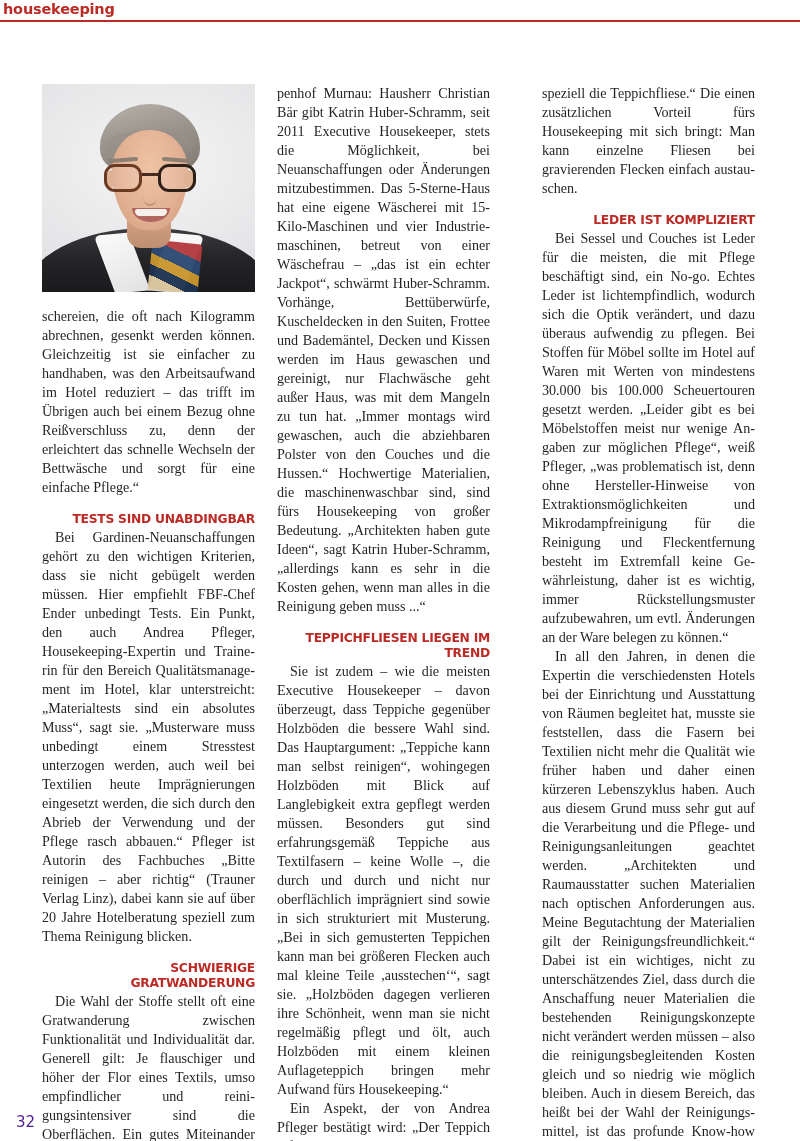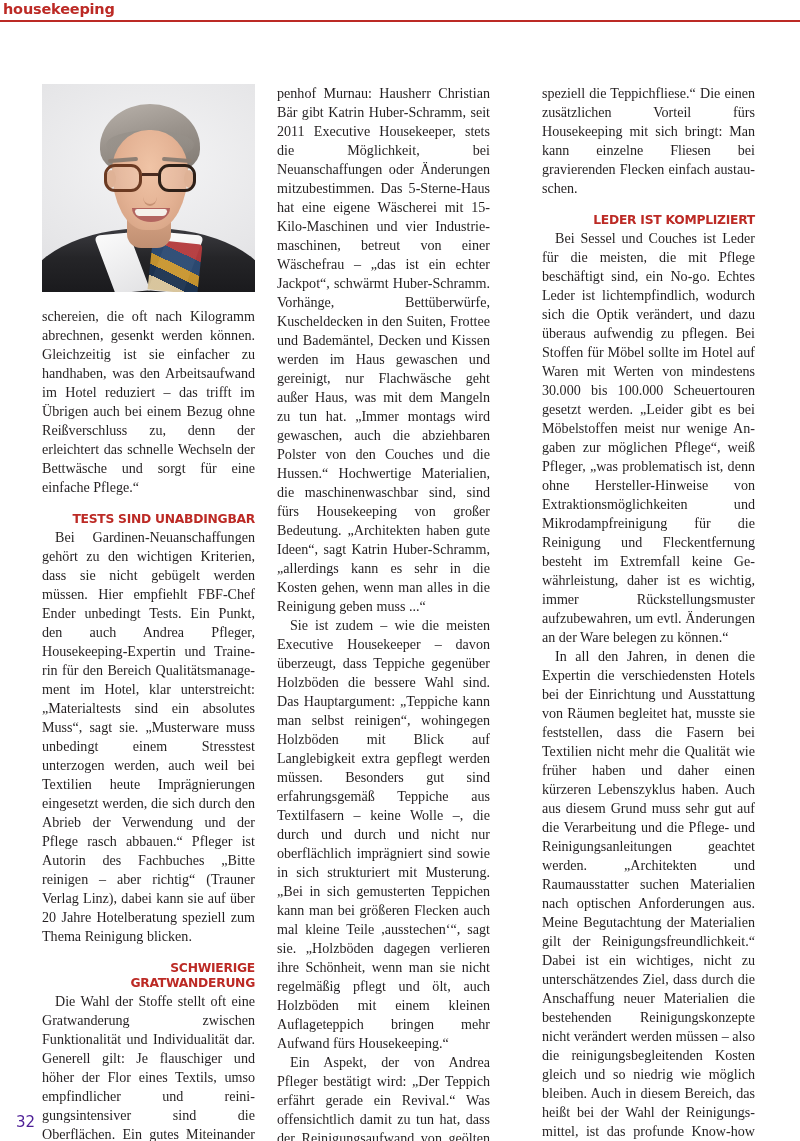--- a/index.html
+++ b/index.html
@@ -287,20 +287,21 @@
   <p class="body indent">Bei Gardinen-Neuanschaffungen ge­hört zu den wichtigen Kriterien, dass sie nicht gebügelt werden müssen. Hier empfiehlt FBF-Chef Ender unbedingt Tests. Ein Punkt, den auch Andrea Pfle­ger, Housekeeping-Expertin und Traine­rin für den Bereich Qualitätsmanage­ment im Hotel, klar unterstreicht: „Ma­terialtests sind ein absolutes Muss“, sagt sie. „Musterware muss unbedingt einem Stresstest unterzogen werden, auch weil bei Textilien heute Imprägnierungen eingesetzt werden, die sich durch den Abrieb der Verwendung und der Pflege rasch abbauen.“ Pfleger ist Autorin des Fachbuches „Bitte reinigen – aber rich­tig“ (Trauner Verlag Linz), dabei kann sie auf über 20 Jahre Hotelberatung spe­ziell zum Thema Reinigung blicken.</p>
 
   <h2 class="section-head">SCHWIERIGE GRATWANDERUNG</h2>
 
   <p class="body indent">Die Wahl der Stoffe stellt oft eine Grat­wanderung zwischen Funktionalität und Individualität dar. Generell gilt: Je flauschiger und höher der Flor eines Textils, umso empfindlicher und reini­gungsintensiver sind die Oberflächen. Ein gutes Miteinander zwischen Direk­tion und Housekeeping gibt es im Al­</p>
 </div>
 
 <div class="column" id="col-2">
   <p class="body">penhof Murnau: Hausherr Christian Bär gibt Katrin Huber-Schramm, seit 2011 Executive Housekeeper, stets die Mög­lichkeit, bei Neuanschaffungen oder Än­derungen mitzubestimmen. Das 5-Ster­ne-Haus hat eine eigene Wäscherei mit 15-Kilo-Maschinen und vier Industrie­maschinen, betreut von einer Wäsche­frau – „das ist ein echter Jackpot“, schwärmt Huber-Schramm. Vorhänge, Bettüberwürfe, Kuscheldecken in den Suiten, Frottee und Bademäntel, De­cken und Kissen werden im Haus gewa­schen und gereinigt, nur Flachwäsche geht außer Haus, was mit dem Mangeln zu tun hat. „Immer montags wird gewa­schen, auch die abziehbaren Polster von den Couches und die Hussen.“ Hoch­wertige Materialien, die maschinen­waschbar sind, sind fürs Housekeeping von großer Bedeutung. „Architekten ha­ben gute Ideen“, sagt Katrin Huber-Schramm, „allerdings kann es sehr in die Kosten gehen, wenn man alles in die Reinigung geben muss ...“</p>
 
+  <h2 class="section-head">TEPPICHFLIESEN LIEGEN IM TREND</h2>
 
   <p class="body indent">Sie ist zudem – wie die meisten Exe­cutive Housekeeper – davon überzeugt, dass Teppiche gegenüber Holzböden die bessere Wahl sind. Das Hauptargument: „Teppiche kann man selbst reinigen“, wohingegen Holzböden mit Blick auf Langlebigkeit extra gepflegt werden müssen. Besonders gut sind erfahrungs­gemäß Teppiche aus Textilfasern – kei­ne Wolle –, die durch und durch und nicht nur oberflächlich imprägniert sind sowie in sich strukturiert mit Muste­rung. „Bei in sich gemusterten Teppi­chen kann man bei größeren Flecken auch mal kleine Teile ,ausstechen‘“, sagt sie. „Holzböden dagegen verlieren ihre Schönheit, wenn man sie nicht regel­mäßig pflegt und ölt, auch Holzböden mit einem kleinen Auflageteppich brin­gen mehr Aufwand fürs Housekeeping.“</p>
 
   <p class="body indent">Ein Aspekt, der von Andrea Pfleger be­stätigt wird: „Der Teppich erfährt gera­de ein Revival.“ Was offensichtlich da­mit zu tun hat, dass der Reinigungsauf­wand von geölten Holzböden unter­schätzt wurde und nur in seltenen Fällen das Ölen durch Eigenpersonal ausgeführt werden kann. „Im Trend ist</p>
 </div>
 
 <div class="column" id="col-3">
   <p class="body">speziell die Teppichfliese.“ Die einen zu­sätzlichen Vorteil fürs Housekeeping mit sich bringt: Man kann einzelne Fliesen bei gravierenden Flecken einfach austau­schen.</p>
 
   <h2 class="section-head">LEDER IST KOMPLIZIERT</h2>

